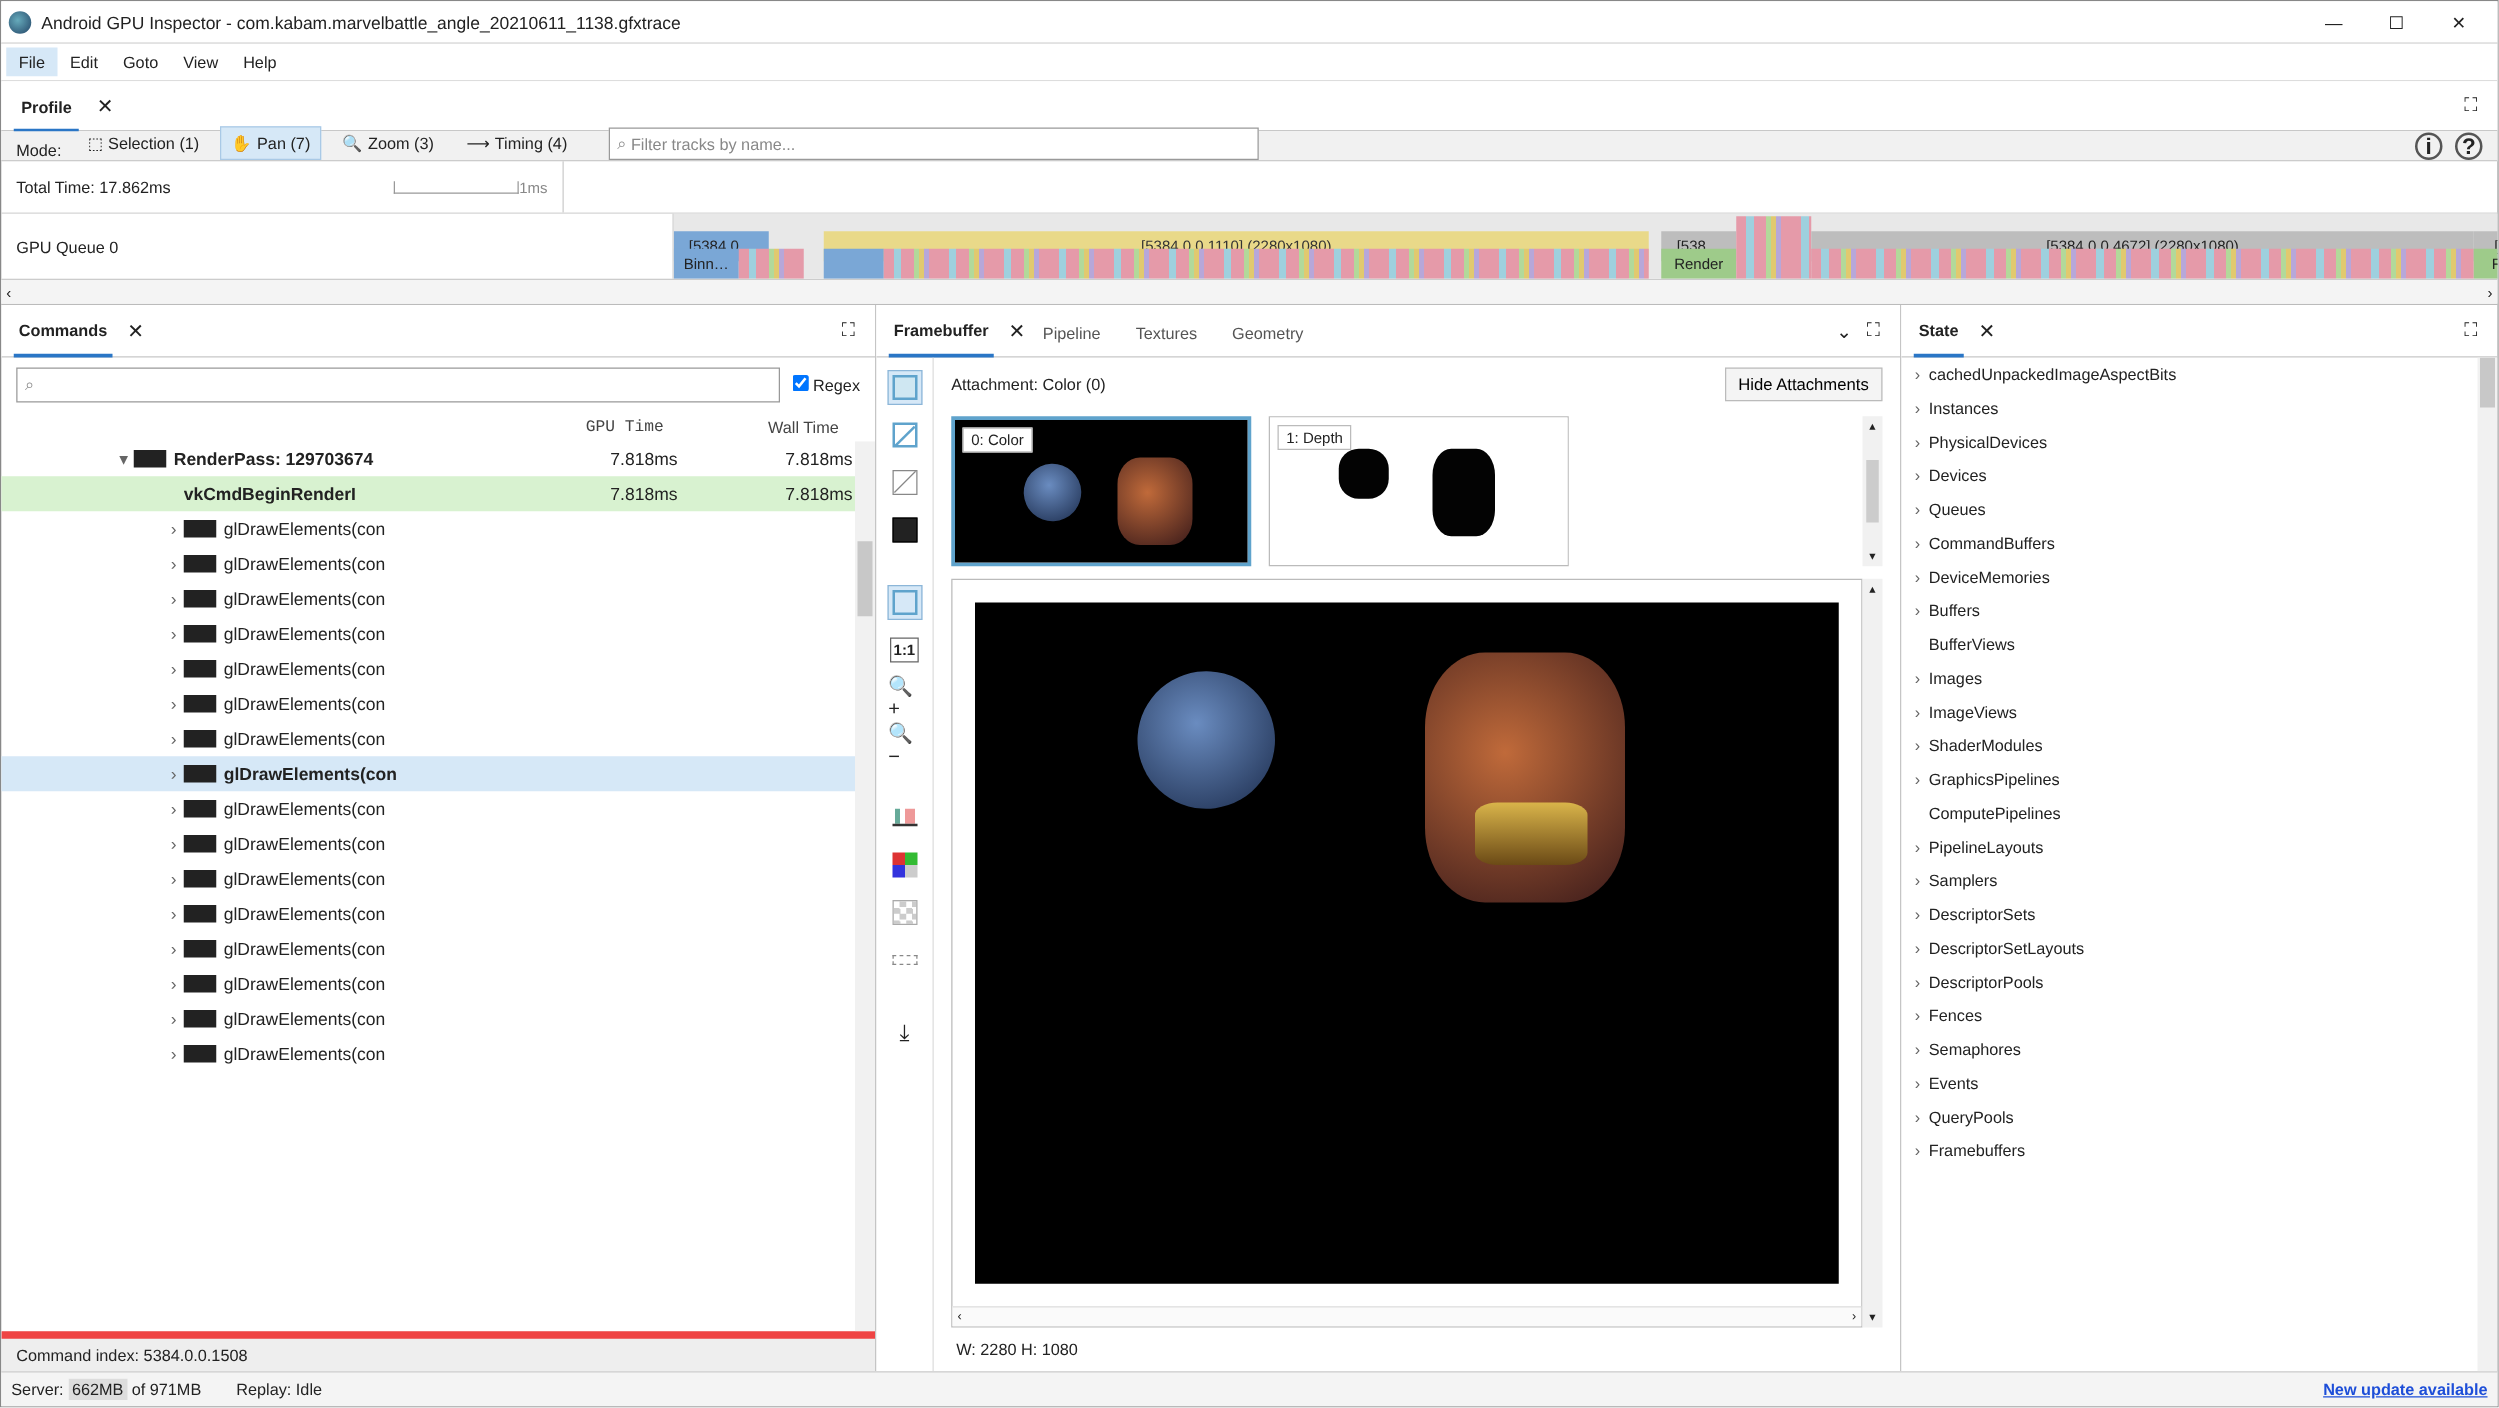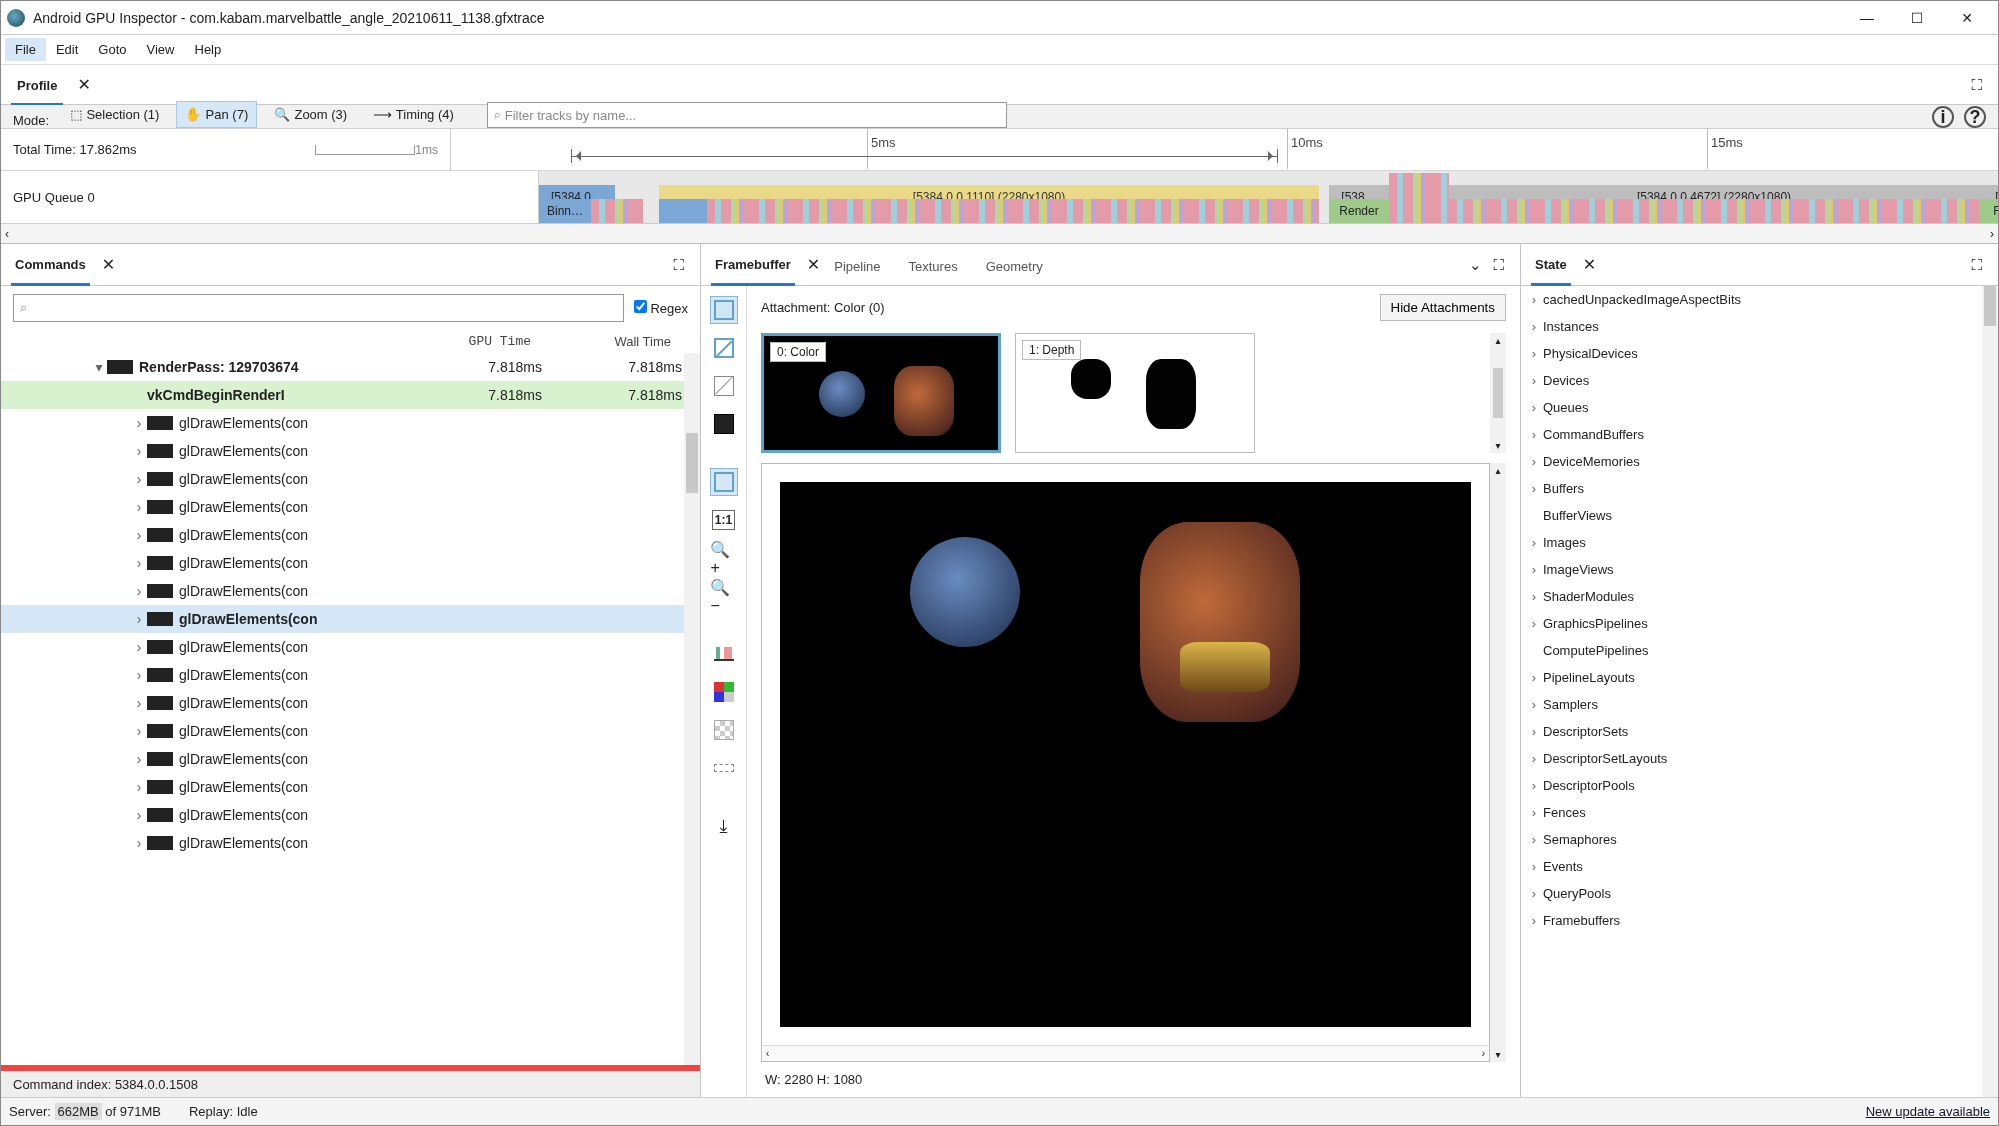--- a/index.html
+++ b/index.html
@@ -143,21 +143,21 @@
 .state-panel { flex: 1; }
 .state-body { flex: 1; overflow: hidden; position: relative; }
 .state-row { display: flex; align-items: center; height: 27px; padding: 0 4px; }
 .state-row .chev { width: 18px; text-align: center; color: #666; }
 .state-sb { position: absolute; right: 0; top: 0; bottom: 0; width: 16px; background: #f1f1f1; }
 .state-sb .thumb { position: absolute; left: 2px; right: 2px; top: 0; height: 40px; background: #c8c8c8; }
 
 
 .statusbar { height: 28px; display: flex; align-items: center; padding: 0 8px; background: #f4f4f4; border-top: 1px solid #ccc; gap: 28px; }
 .statusbar .spacer { flex: 1; }
-.statusbar a { color: #0f172a; }
+.statusbar a { color: #1d4ed8; font-weight: bold; }
 .mem-hl { background: #ddd; padding: 1px 3px; }
 </style>
 </head>
 <body>
 
 <div class="window">
 
   <div class="titlebar">
     <div class="app-icon"></div>
     <div class="title">Android GPU Inspector - com.kabam.marvelbattle_angle_20210611_1138.gfxtrace</div>
@@ -199,30 +199,20 @@
 
   <div class="timeline">
     <div class="tl-row">
       <div class="tl-left">
         <span>Total Time: 17.862ms</span>
         <span class="tl-ruler">
           <span class="ruler-g"></span>
           <span>1ms</span>
         </span>
       </div>
-      <div class="tl-right">
-        <div class="tick" style="left:420px">5ms</div>
-        <div class="tick" style="left:840px">10ms</div>
-        <div class="tick" style="left:1260px">15ms</div>
-        <div class="span-bar">
-          <div class="arrow-l"></div>
-            <div class="arrow-r"></div>
-          <div class="span-label">7.818ms</div>
-        </div>
-      </div>
     </div>
     <div class="tl-row2">
       <div class="tl-left2">GPU Queue 0</div>
       <div class="tl-tracks">
         <div class="seg seg-blue" style="left:0;width:76px">[5384 0…</div>
         <div class="seg seg-blue row2" style="left:0;width:52px">Binn…</div>
         <div class="seg stripes row2" style="left:52px;width:52px"></div>
 
         <div class="seg seg-yellow" style="left:120px;width:660px">[5384 0 0 1110] (2280x1080)</div>
         <div class="seg seg-blue row2" style="left:120px;width:48px"></div>

